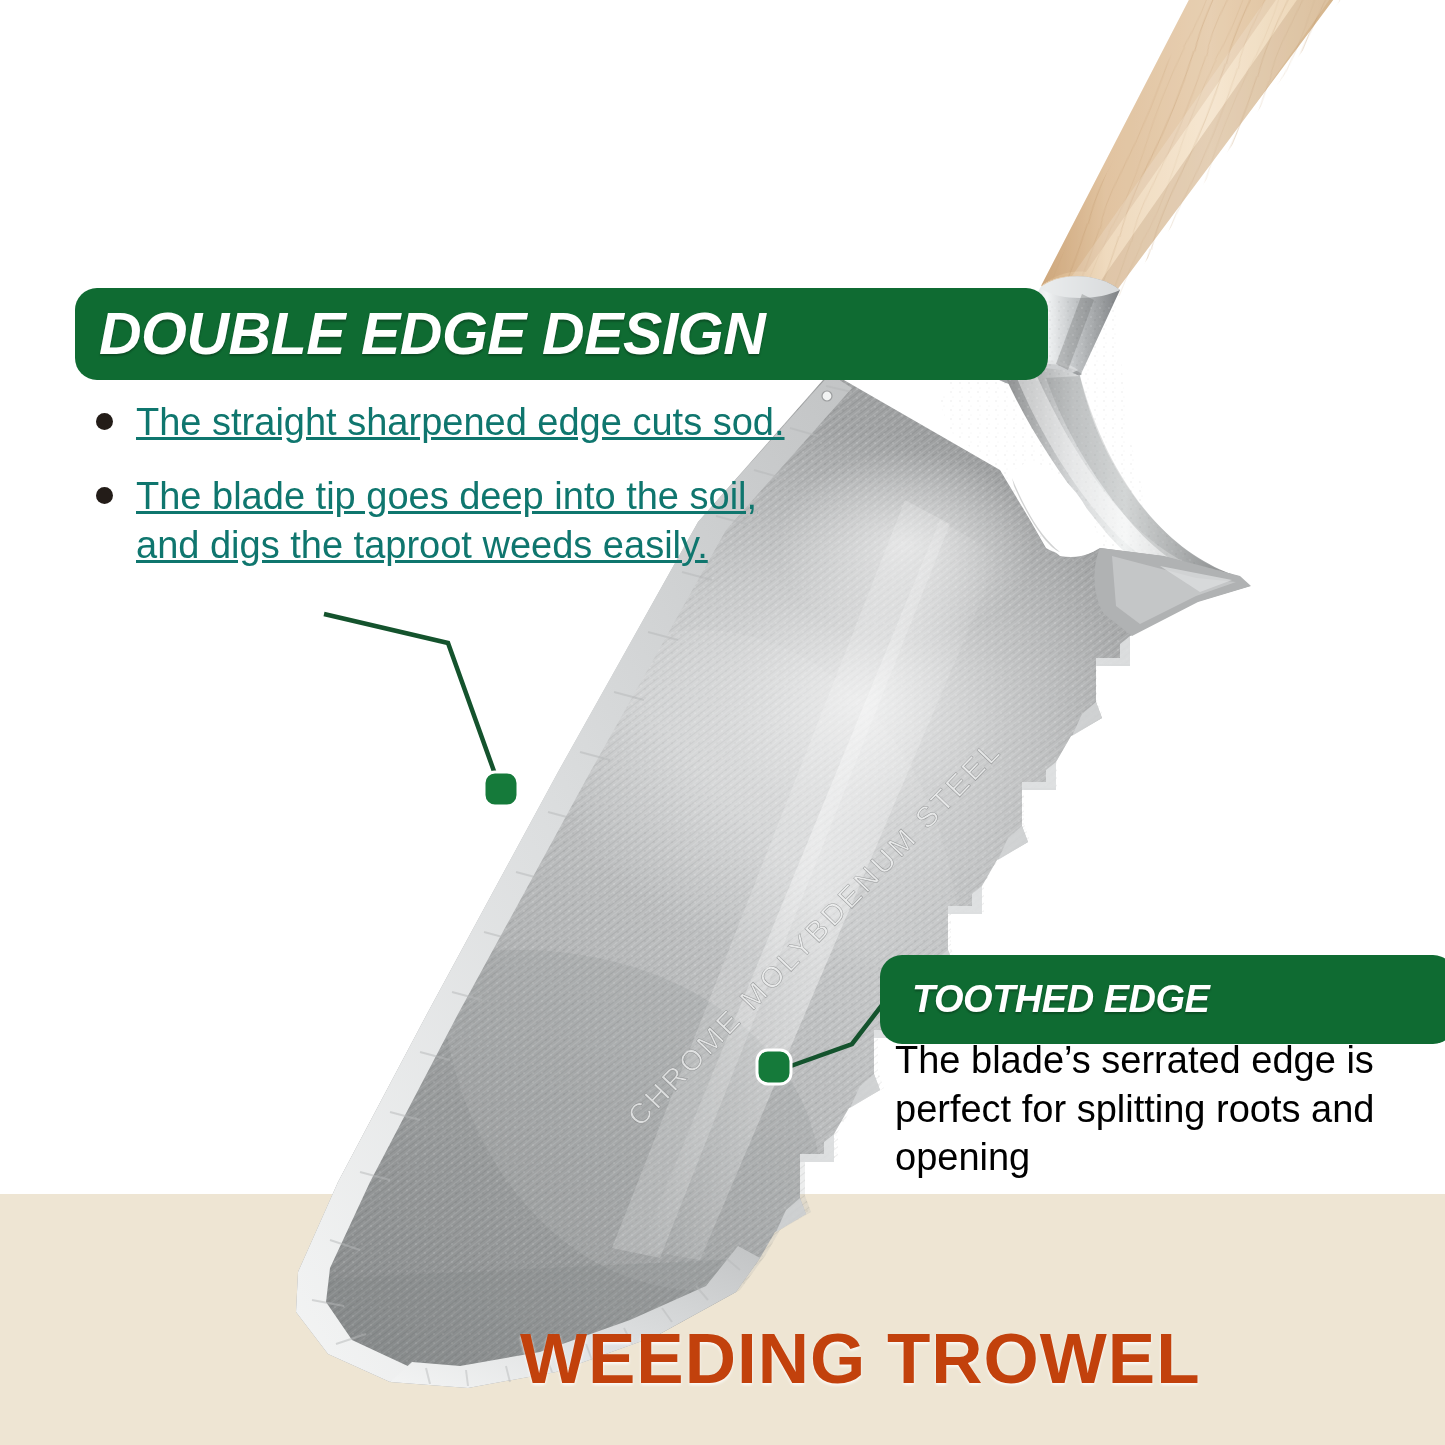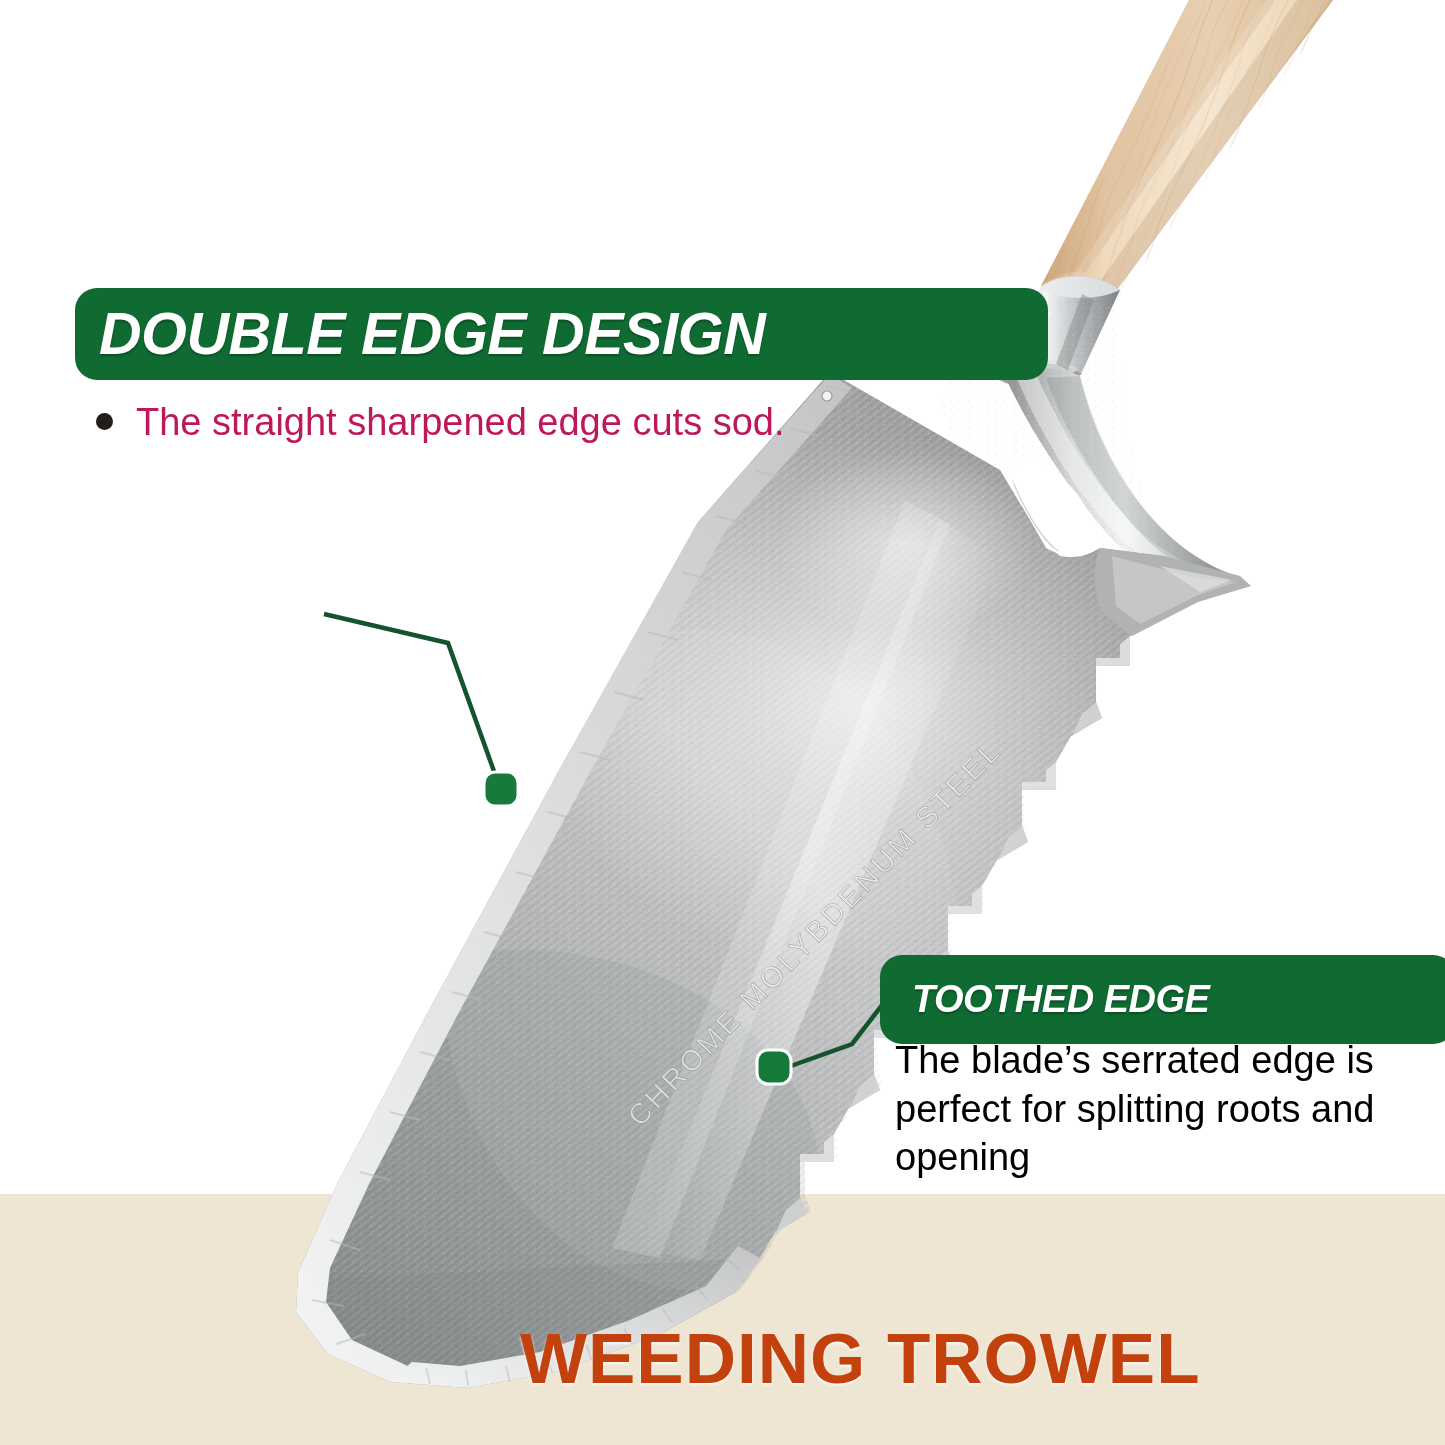--- a/index.html
+++ b/index.html
@@ -88,21 +88,22 @@
     width: 17px;
     height: 17px;
     border-radius: 50%;
     background: #231c18;
     margin-top: 15px;
     margin-right: 23px;
   }
   .bullet-text {
     font-size: 38px;
     line-height: 1.27;
-    color: #be185d;
+    color: #0f766e;
+    text-decoration: underline;
   }
 
   
   .toothed-body {
     position: absolute;
     left: 895px;
     top: 1036px;
     width: 550px;
     font-size: 38px;
     line-height: 1.28;
@@ -502,20 +503,24 @@
 
   <div class="pill" id="pill-double">
     <span class="pill-label">DOUBLE EDGE DESIGN</span>
   </div>
 
   <div class="bullets">
     <div class="bullet-row">
       <span class="bullet-dot"></span>
       <span class="bullet-text">The straight sharpened edge cuts sod.</span>
     </div>
+    <div class="bullet-row">
+      <span class="bullet-dot"></span>
+      <span class="bullet-text">The blade tip goes deep into the soil, and digs the taproot weeds easily.</span>
+    </div>
   </div>
 
   <div class="pill" id="pill-toothed">
     <span class="pill-label">TOOTHED EDGE</span>
   </div>
 
   <div class="toothed-body">The blade’s serrated edge is perfect for splitting roots and opening</div>
 
   <div class="product-title">WEEDING TROWEL</div>
 

